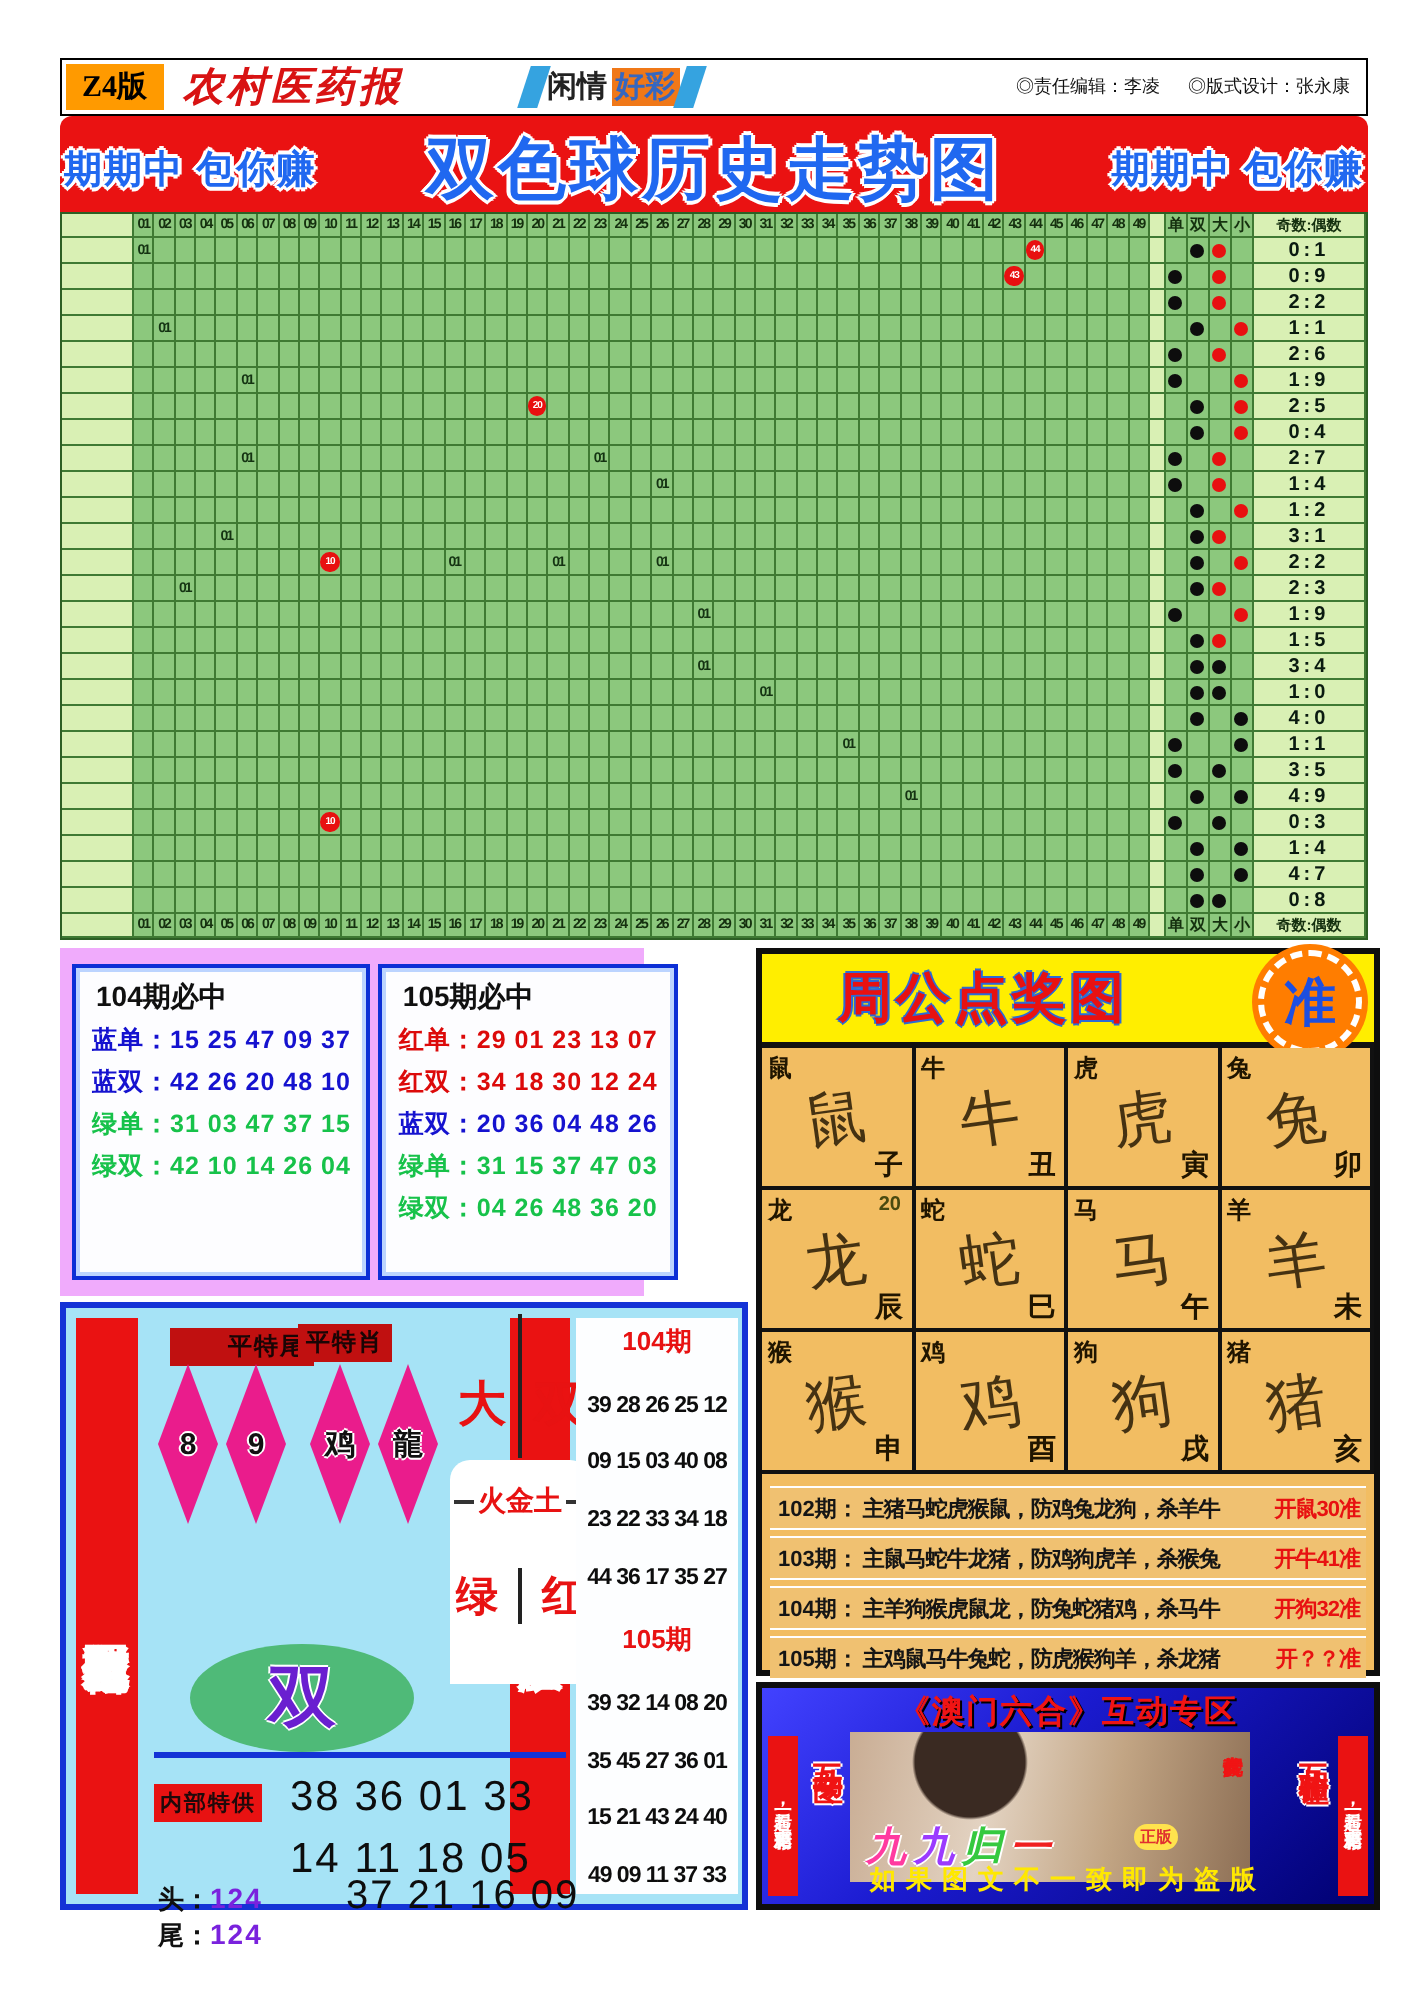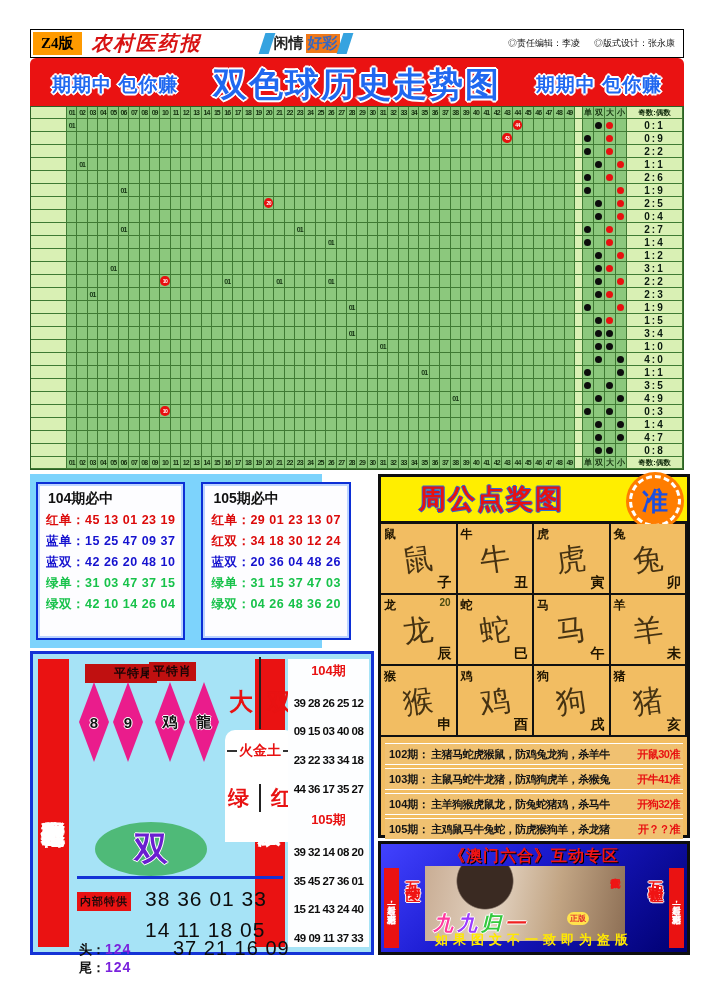--- a/index.html
+++ b/index.html
@@ -16,21 +16,21 @@
               font-style:italic;letter-spacing:2px;}
   #emblem{display:flex;align-items:center;margin-left:60px;height:21px;}
   .slash{width:10px;height:21px;background:#35a3e0;transform:skewX(-18deg);}
   #emblem .t1{font-size:15px;font-weight:bold;color:#222;padding:0 2px;font-family:"DejaVu Serif",serif;}
   #emblem .t2{font-size:15px;font-weight:bold;color:#3567c0;background:#f07818;padding:0 2px;
               font-family:"DejaVu Serif",serif;}
   #credits{margin-left:auto;margin-right:8px;font-size:9px;color:#111;display:flex;gap:14px;}
 
   
   #banner{left:30px;top:58px;width:654px;height:54px;background:#ea1212;border-radius:6px;
-          display:flex;align-items:center;justify-content:space-between;padding:0 22px;box-sizing:border-box;}
+          display:flex;align-items:center;justify-content:space-between;padding:0 2px;box-sizing:border-box;}
   .stroke-w{text-shadow:-2px 0 #fff,2px 0 #fff,0 -2px #fff,0 2px #fff,-1px -1px #fff,1px 1px #fff,-1px 1px #fff,1px -1px #fff;}
   .slogan{color:#2068f0;font-size:19px;font-weight:bold;letter-spacing:1px;}
   #main-title{color:#2068f0;font-size:34px;font-weight:bold;letter-spacing:2px;font-family:"DejaVu Serif",serif;}
 
   
   #trend-grid{left:30px;top:106px;width:654px;height:364px;display:grid;
     grid-template-columns:36px repeat(49,1fr) 8px 11px 11px 11px 11px 56px;
     grid-template-rows:12px repeat(26,13px) 12px;
     border:1px solid #2d5f24;box-sizing:border-box;background:#8cc87d;}
   .gc{border-right:1px solid #3f7a33;border-bottom:1px solid #3f7a33;background:#8cc87d;
@@ -41,21 +41,21 @@
   .gc.ratiohdr{font-size:7.5px;letter-spacing:0;color:#15300f;font-weight:bold;}
   .gc.mark{font-size:7px;font-weight:bold;color:#143312;letter-spacing:-1px;}
   .ball{width:10px;height:10px;border-radius:50%;background:#e81010;color:#fff;font-size:5px;font-weight:bold;
         display:flex;align-items:center;justify-content:center;letter-spacing:-0.5px;}
   .dot{width:7px;height:7px;border-radius:50%;}
   .dot.k{background:#0d0d0d;}
   .dot.r{background:#e81010;}
   .gc.ratio{font-size:10px;font-weight:bold;color:#0a1a10;letter-spacing:2px;}
 
   
-  #picks-wrap{left:30px;top:474px;width:292px;height:174px;background:#7dd3fc;display:flex;gap:20px;
+  #picks-wrap{left:30px;top:474px;width:292px;height:174px;background:#f0abfc;display:flex;gap:8px;
               padding:10px 8px;box-sizing:border-box;}
   .pickbox{flex:1;background:#fdfdff;border:2px solid #bcd4ff;outline:2px solid #0c2fd6;position:relative;
            padding:3px 6px;box-sizing:border-box;}
   .pickbox .ptitle{font-size:14px;font-weight:bold;color:#101010;margin:1px 0 2px 2px;}
   .pline{font-size:12.5px;font-weight:bold;white-space:nowrap;line-height:21px;letter-spacing:0.5px;}
   .pline.red{color:#dc0a0a;} .pline.blue{color:#1512cf;} .pline.green{color:#17c24a;}
 
   
   #zhougong{left:378px;top:474px;width:312px;height:364px;border:3px solid #0e0e0e;box-sizing:border-box;
             background:#f2bd62;}
@@ -1855,21 +1855,20 @@
       <div class="gc stat hdr">单</div>
       <div class="gc stat hdr">双</div>
       <div class="gc stat hdr">大</div>
       <div class="gc stat hdr">小</div>
       <div class="gc light ratiohdr">奇数:偶数</div>
     </div>
 
   <div id="picks-wrap" class="abs">
       <div class="pickbox">
         <div class="ptitle">104期必中</div>
-        <div class="pline red">红单：45 13 01 23 19</div>
         <div class="pline blue">蓝单：15 25 47 09 37</div>
         <div class="pline blue">蓝双：42 26 20 48 10</div>
         <div class="pline green">绿单：31 03 47 37 15</div>
         <div class="pline green">绿双：42 10 14 26 04</div>
       </div>
       <div class="pickbox">
         <div class="ptitle">105期必中</div>
         <div class="pline red">红单：29 01 23 13 07</div>
         <div class="pline red">红双：34 18 30 12 24</div>
         <div class="pline blue">蓝双：20 36 04 48 26</div>

